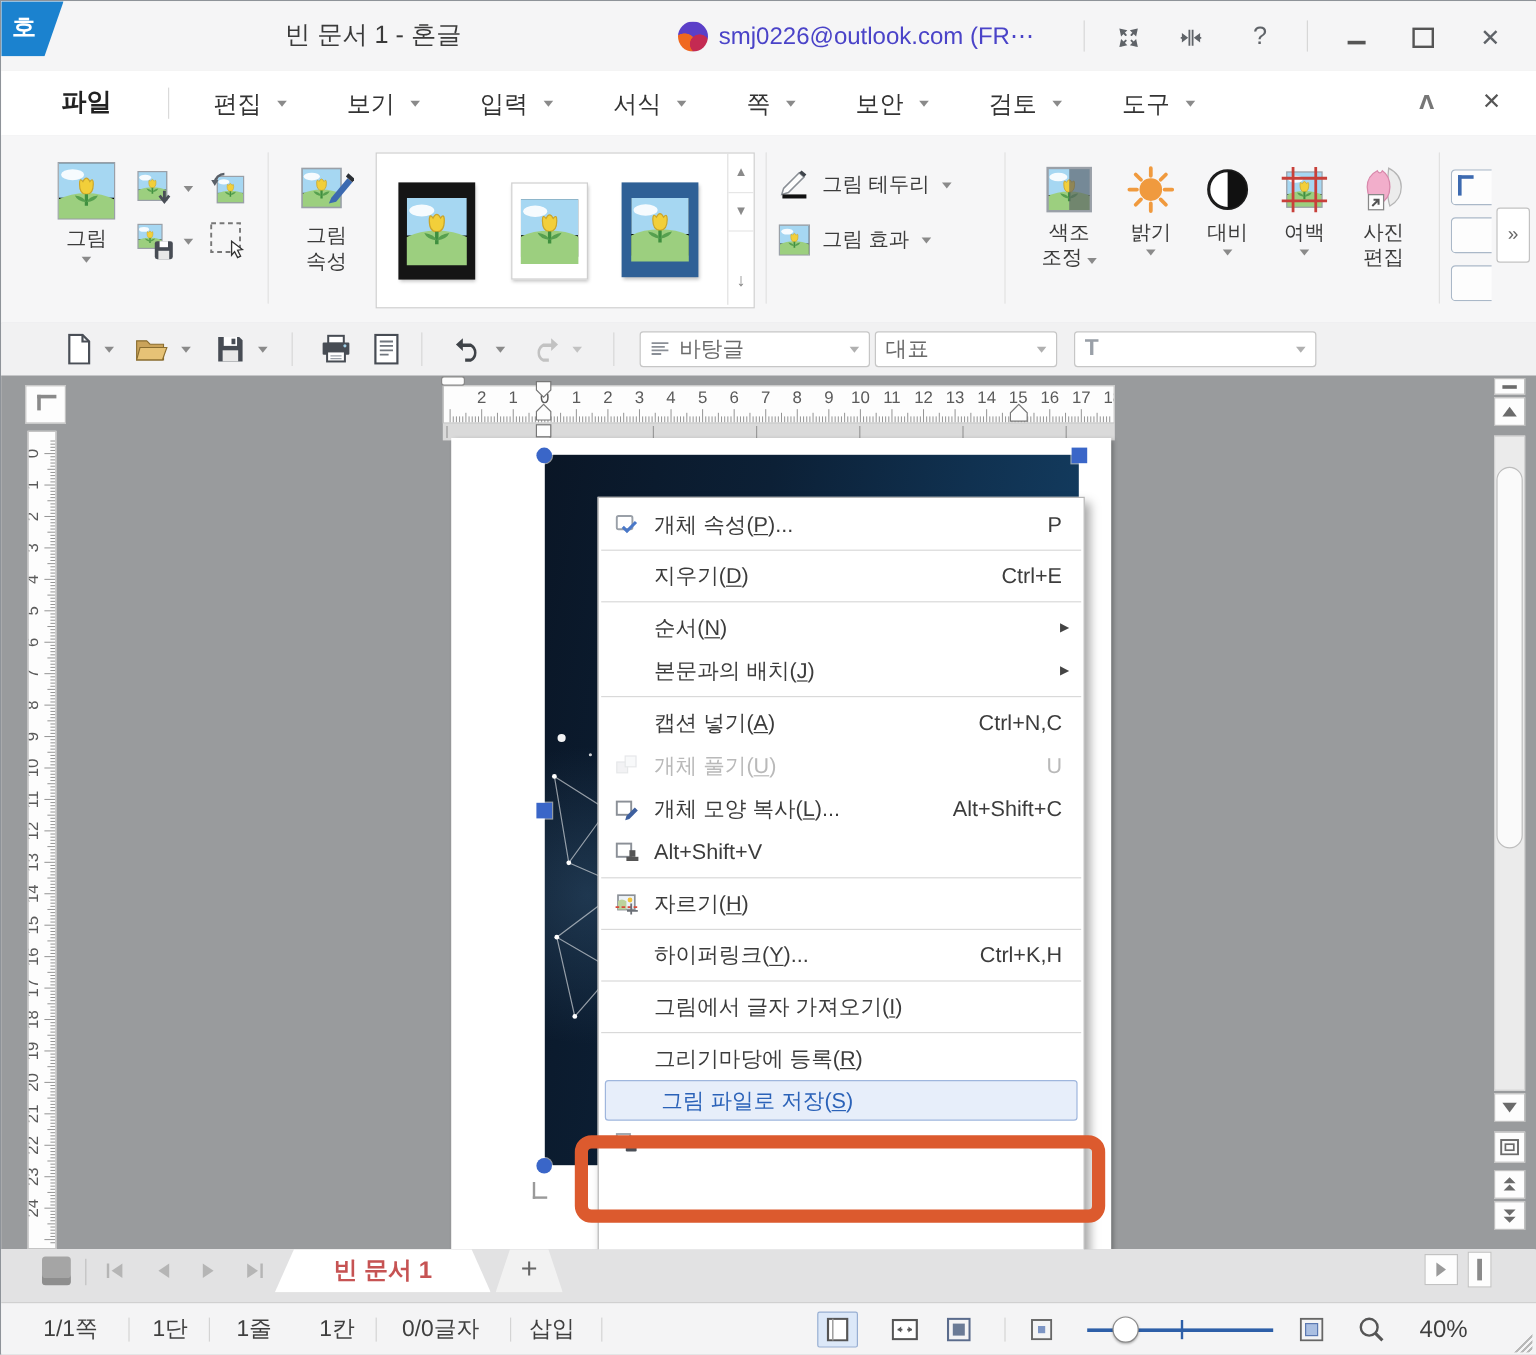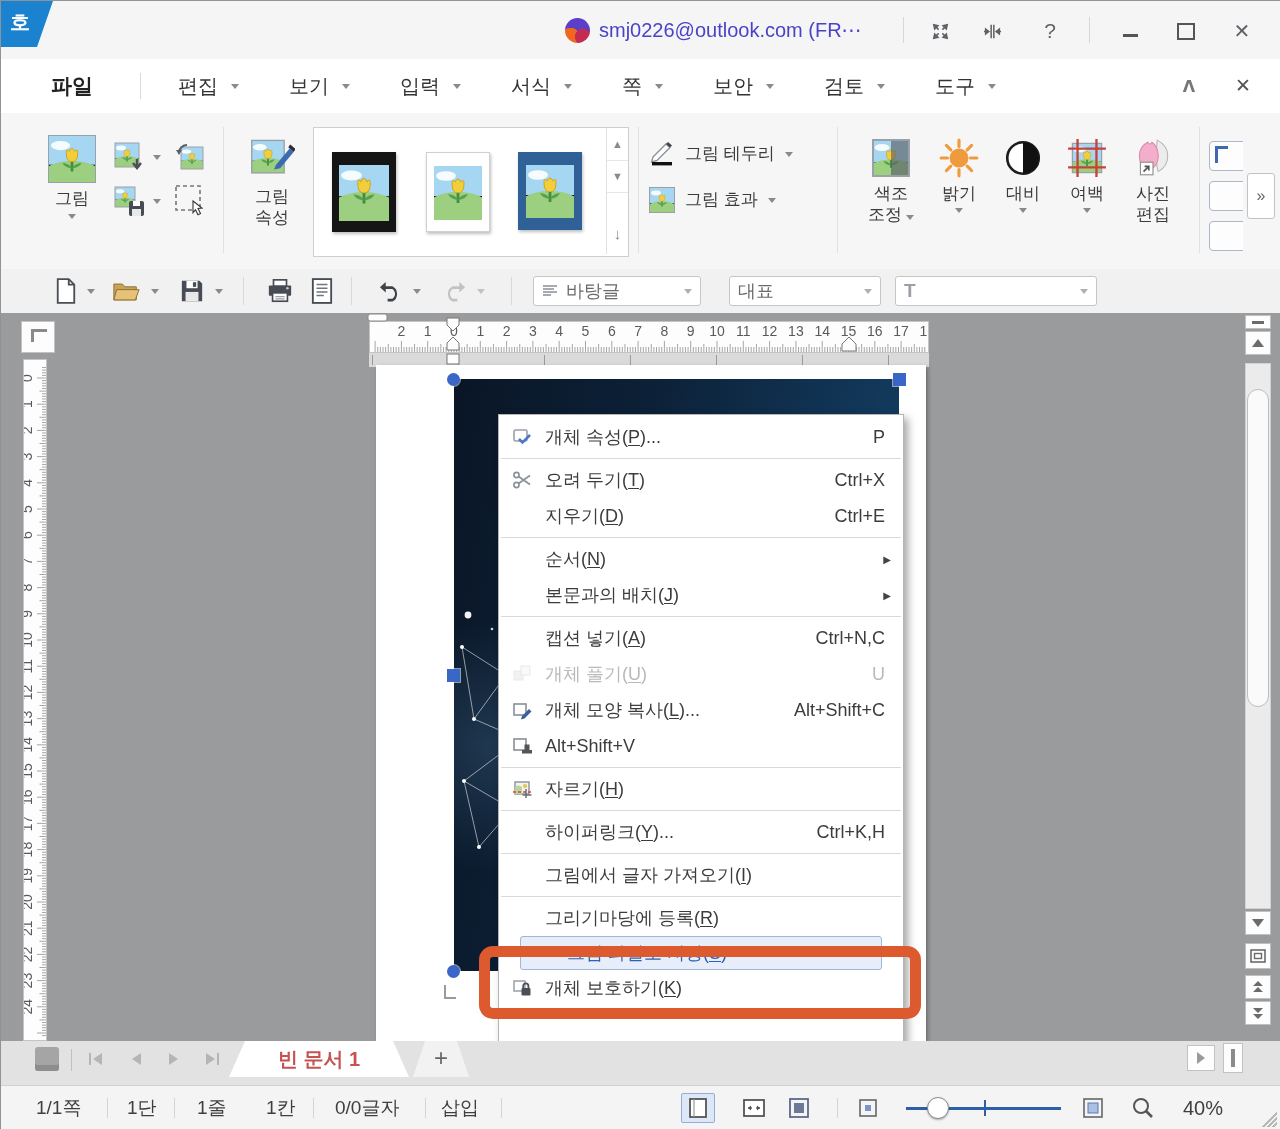--- a/index.html
+++ b/index.html
@@ -77,21 +77,21 @@
   .cm-icon{width:34px;height:24px;flex:0 0 34px;display:flex;align-items:center;}
   .cm-icon svg{width:22px;height:22px;}
   .cm-label{flex:1;}
   .cm-label u{text-underline-offset:2px;}
   .cm-shortcut{color:#3c3c3c;padding-right:8px;}
   .cm-arrow{color:#444;font-size:10px;padding-right:2px;}
   .cm-item.disabled{color:#b9b9b9;}
   .cm-item.disabled .cm-shortcut{color:#b9b9b9;}
   .cm-item.disabled .cm-icon{opacity:.45;}
   .cm-sep{height:1px;background:#d9d9d9;margin:3px 2px;}
-  .cm-item.highlighted{margin:0 21px;height:34px;background:#e7eefa;border:1px solid #9fb6dd;border-radius:3px;color:#2b62b8;box-sizing:border-box;}
+  .cm-item.highlighted{margin:0 5px;height:34px;background:#e7eefa;border:1px solid #9fb6dd;border-radius:3px;color:#2b62b8;box-sizing:border-box;}
 
   
   .annotation-box{left:478px;top:633px;width:442px;height:73px;border:11px solid #dc5a2e;border-radius:14px;box-sizing:border-box;z-index:9;pointer-events:none;}
 
   
   .vs-btn{left:1244px;width:26px;background:#fdfdfd;border:1px solid #c0c0c0;box-sizing:border-box;display:flex;align-items:center;justify-content:center;color:#6b6b6b;}
   .vs-track{left:1244px;top:50px;width:26px;height:546px;background:#ebebeb;border:1px solid #d2d2d2;box-sizing:border-box;}
   .vs-thumb{left:1246px;top:76px;width:22px;height:318px;background:#fafafa;border:1px solid #bdbdbd;border-radius:11px;box-sizing:border-box;}
   .tri{width:0;height:0;}
   .tri.up{border-left:6px solid transparent;border-right:6px solid transparent;border-bottom:8px solid #6b6b6b;}
@@ -135,20 +135,21 @@
       <path d="M12 17 q-4 -0.5 -5 -3 q4 0.5 5 3z M12 17 q4 -0.5 5 -3 q-4 0.5 -5 3z" fill="#57a04f"></path>
     </g>
   </defs>
 </svg>
 
 <div class="window">
 
   <div class="abs titlebar">
     <div class="abs logo-tab"></div>
     <div class="abs logo-glyph">호</div>
+    <div class="abs win-title">빈 문서 1 - 혼글</div>
     <div class="abs account">
       <span class="avatar"></span>
       <span class="account-text">smj0226@outlook.com (FR⋯</span>
     </div>
     <div class="abs tb-sep" style="left:902px"></div>
     <div class="abs tb-ico" style="left:926px">
       <svg viewBox="0 0 20 20" width="19" height="19">
           <g stroke="#5f6368" stroke-width="1.7" fill="#5f6368" stroke-linecap="round">
             <path d="M12.5 7.5 L16.5 3.5 M7.5 12.5 L3.5 16.5 M12.5 12.5 l4 4 M7.5 7.5 L3.5 3.5"></path>
             <path d="M17 3 l-4.2 0.9 3.3 3.3z M3 17 l4.2-0.9 -3.3-3.3z M17 17 l-0.9-4.2 -3.3 3.3z M3 3 l0.9 4.2 3.3-3.3z"></path>
@@ -430,21 +431,21 @@
         </svg>
     </div>
     <div class="abs caret sm" style="left:412px;top:20px"></div>
     <div class="abs qb-ico" style="left:438px">
       <svg viewBox="0 0 28 24" width="27" height="23">
           <path d="M19 4 L25 9.5 19 15 v-3.5 h-7 a6 6 0 0 0 0 10 h5 v3 h-5 a9 9 0 0 1 0 -16 h7z" fill="#c2c2c2" transform="translate(0,-2)"></path>
         </svg>
     </div>
     <div class="abs caret sm" style="left:476px;top:20px;border-top-color:#c2c2c2"></div>
     <div class="abs qb-sep" style="left:510px"></div>
-    <div class="abs combo" style="left:532px;width:168px">
+    <div class="abs combo" style="left:532px;width:192px">
       <svg viewBox="0 0 16 14" width="16" height="14">
           <path d="M1 2 h14 M1 5 h11 M1 8 h14 M1 11 h8" stroke="#8a8f96" stroke-width="1.5"></path>
         </svg>
       <span>바탕글</span>
       <span class="caret sm" style="border-top-color:#b0b0b0"></span>
     </div>
     <div class="abs combo" style="left:728px;width:152px">
       <span>대표</span>
       <span class="caret sm" style="border-top-color:#b0b0b0"></span>
     </div>
@@ -1049,33 +1050,20 @@
             <svg viewBox="0 0 22 22">
               <rect x="3" y="4" width="13" height="11" rx="1.5" fill="#fff" stroke="#9aa0a8" stroke-width="1.6"></rect>
               <path d="M8 13 l3.5 3.5 L19 9" stroke="#4a78c8" stroke-width="2.6" fill="none"></path>
             </svg>
           </span>
           <span class="cm-label">개체 속성(<u>P</u>)...</span>
           <span class="cm-shortcut">P</span>
         </div>
         <div class="cm-sep"></div>
         <div class="cm-item">
-          <span class="cm-icon">
-            <svg viewBox="0 0 22 22">
-              <g stroke="#8b9097" stroke-width="1.6" fill="none">
-                <circle cx="5.5" cy="6" r="2.6"></circle>
-                <circle cx="5.5" cy="16" r="2.6"></circle>
-                <path d="M7.5 7.5 L19 15.5 M7.5 14.5 L19 6.5"></path>
-              </g>
-            </svg>
-          </span>
-          <span class="cm-label">오려 두기(<u>T</u>)</span>
-          <span class="cm-shortcut">Ctrl+X</span>
-        </div>
-        <div class="cm-item">
           <span class="cm-icon"></span>
           <span class="cm-label">지우기(<u>D</u>)</span>
           <span class="cm-shortcut">Ctrl+E</span>
         </div>
         <div class="cm-sep"></div>
         <div class="cm-item">
           <span class="cm-icon"></span>
           <span class="cm-label">순서(<u>N</u>)</span>
           <span class="cm-arrow">▶</span>
         </div>
@@ -1154,21 +1142,20 @@
           <span class="cm-label">그림 파일로 저장(<u>S</u>)</span>
         </div>
         <div class="cm-item">
           <span class="cm-icon">
             <svg viewBox="0 0 22 22">
               <rect x="3" y="4" width="11" height="10" fill="#fff" stroke="#9aa0a8" stroke-width="1.5"></rect>
               <rect x="10.5" y="11" width="9" height="7.5" rx="1" fill="#4a4f57"></rect>
               <path d="M12.2 11 v-2 a2.6 2.6 0 0 1 5.2 0 v2" fill="none" stroke="#4a4f57" stroke-width="1.8"></path>
             </svg>
           </span>
-          <span class="cm-label">개체 보호하기(<u>K</u>)</span>
         </div>
       </div>
 
     <div class="abs annotation-box"></div>
 
     <div class="abs vs-btn" style="top:2px;height:14px">
         <div style="width:12px;height:3px;background:#6b6b6b"></div>
       </div>
     <div class="abs vs-btn" style="top:18px;height:24px">
         <span class="tri up"></span>

